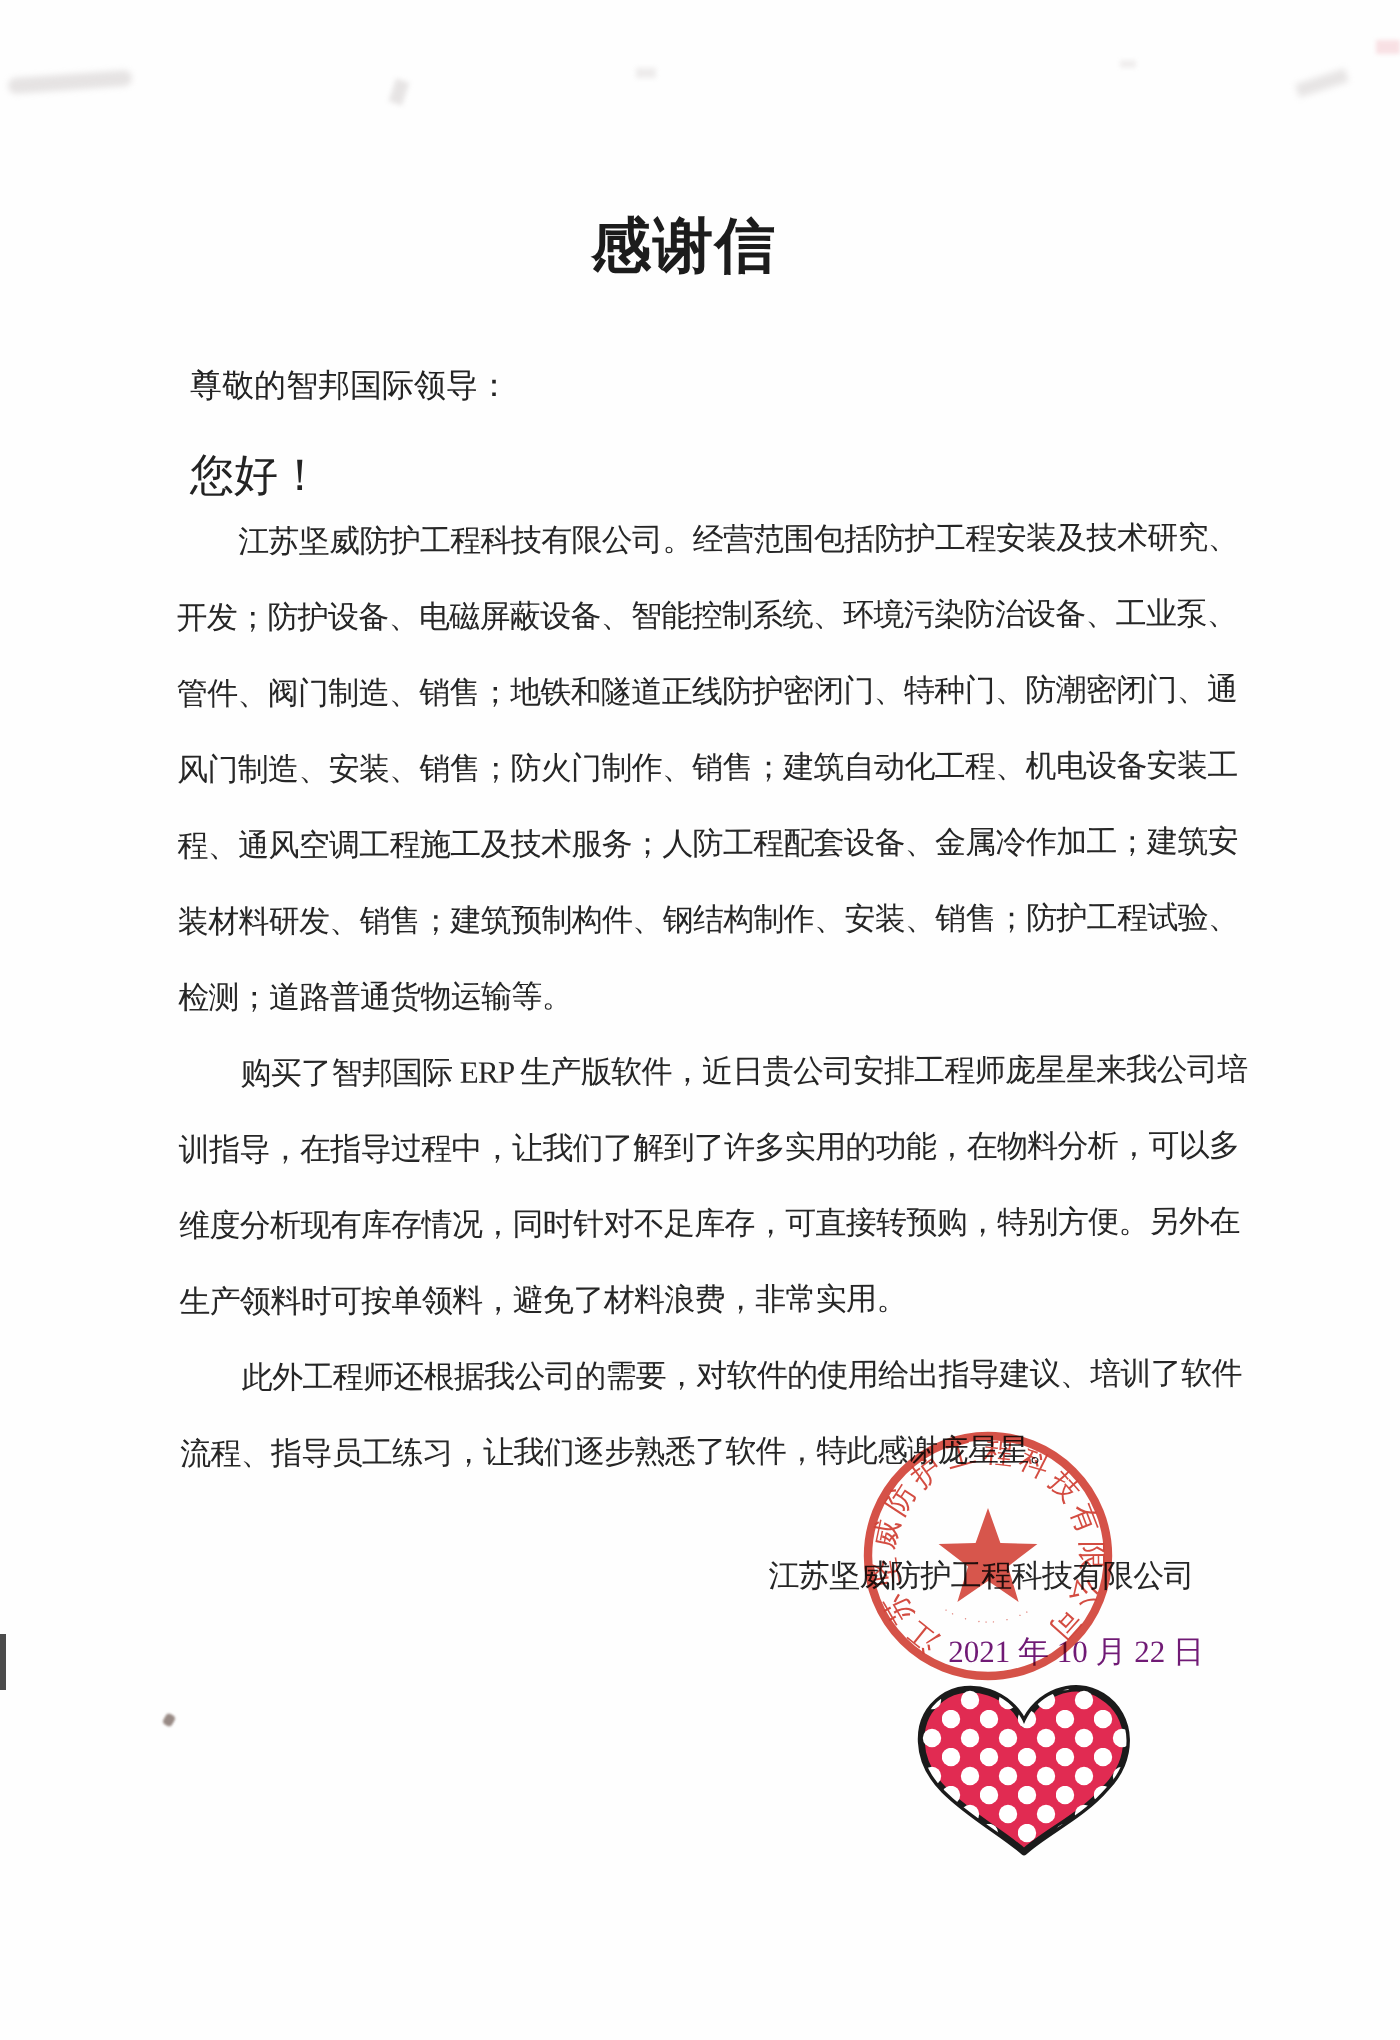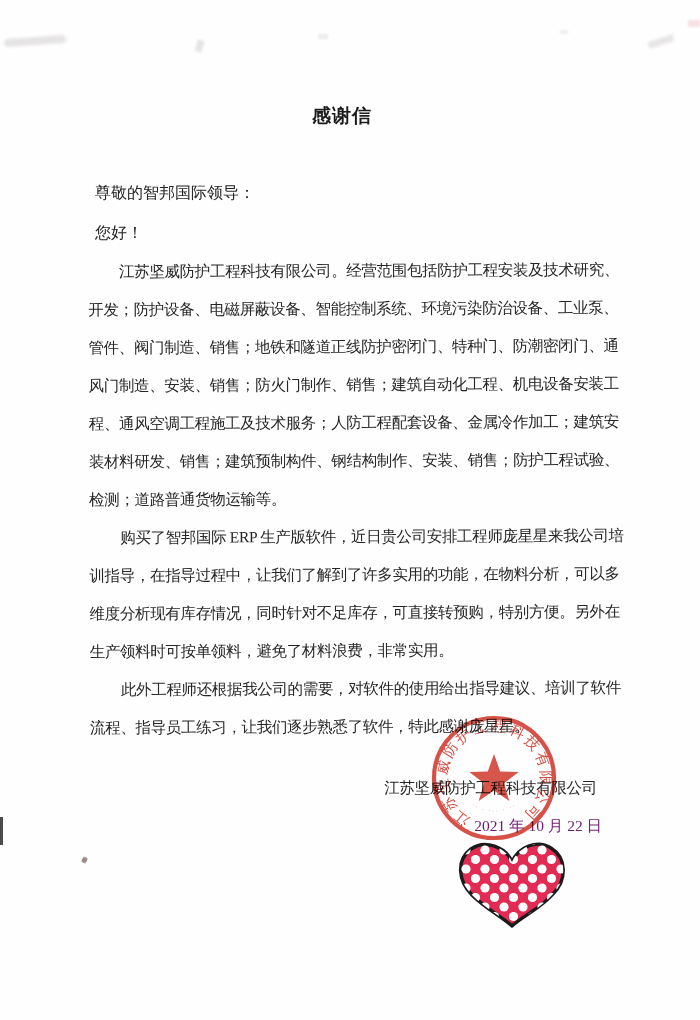--- a/index.html
+++ b/index.html
@@ -3,24 +3,24 @@
 <meta charset="utf-8">
 <style>
   html,body{margin:0;padding:0;background:#e8e8e8;}
   .page{
     position:relative;width:700px;height:1020px;background:#fefefe;
     margin:0 auto;overflow:hidden;
     font-family:"Liberation Serif", serif;color:#232323;
   }
   .title{
     position:absolute;left:0;top:103px;width:684px;text-align:center;
-    font-size:19px;font-weight:700;letter-spacing:1px;color:#1c1c1c;
+    font-size:30px;font-weight:700;letter-spacing:1px;color:#1c1c1c;
   }
   .salutation{position:absolute;left:95px;top:183px;font-size:16px;}
-  .greeting{position:absolute;left:95px;top:223px;font-size:16px;}
+  .greeting{position:absolute;left:95px;top:223px;font-size:22px;}
   .letter-body{
     position:absolute;left:88px;top:253px;width:560px;
     transform:rotate(-0.25deg);transform-origin:left top;
   }
   .line{
     height:38px;line-height:38px;font-size:15.5px;letter-spacing:-0.35px;
     white-space:nowrap;color:#262626;
   }
   .line.indent{text-indent:31px;}
   .sig-company{

